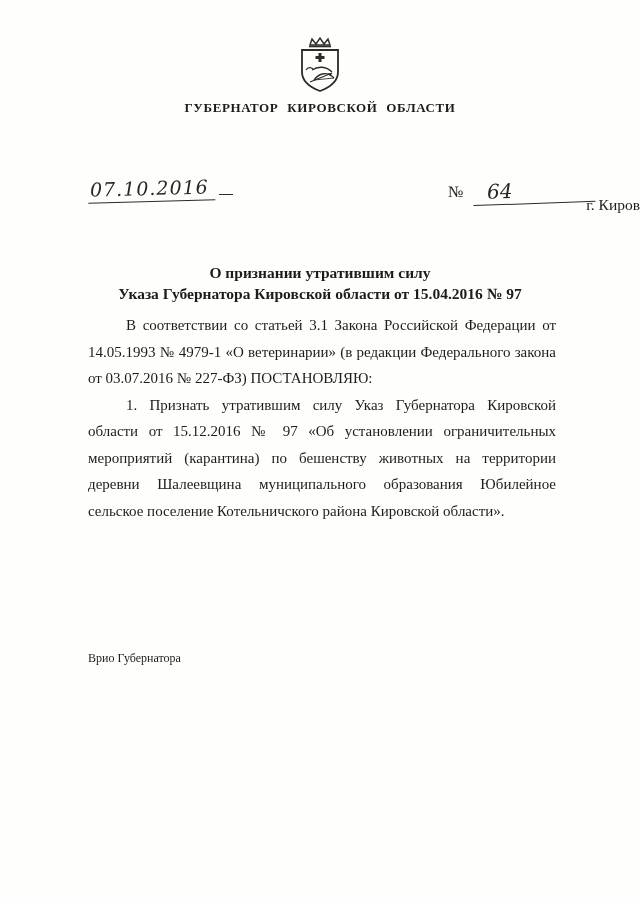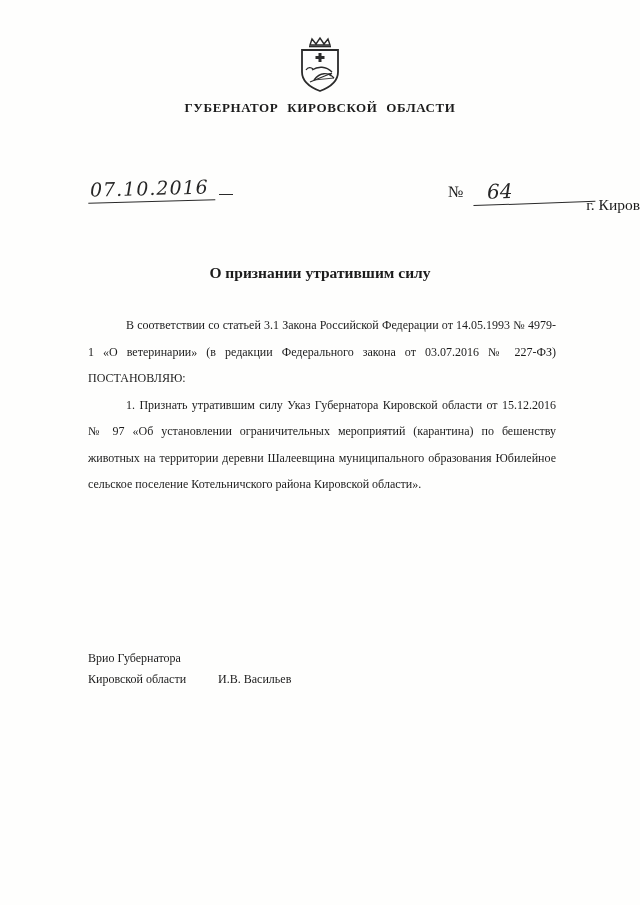--- a/index.html
+++ b/index.html
@@ -114,21 +114,21 @@
   .body-text {
     position: absolute;
     top: 312px;
     left: 88px;
     width: 468px;
   }
   .body-text p {
     margin: 0;
     text-align: justify;
     text-indent: 38px;
-    font-size: 12px;
+    font-size: 15px;
     line-height: 26.5px;
   }
   .signature {
     position: absolute;
     top: 648px;
     left: 88px;
     width: 468px;
     font-size: 12px;
     line-height: 21px;
   }
@@ -172,28 +172,25 @@
   </div>
 
   <div class="num-block">
     <span class="num-label">№</span><span class="handwriting num-script">64</span>
   </div>
 
   <div class="city">г. Киров</div>
 
   <div class="decree-title">
     <div>О признании утратившим силу</div>
+    <div>Указа Губернатора Кировской области от 15.04.2016 № 97</div>
   </div>
 
   <div class="body-text">
     <p>В соответствии со статьей 3.1 Закона Российской Федерации от 14.05.1993 № 4979-1 «О ветеринарии» (в редакции Федерального закона от 03.07.2016 № 227-ФЗ) ПОСТАНОВЛЯЮ:</p>
     <p>1. Признать утратившим силу Указ Губернатора Кировской области от 15.12.2016 № 97 «Об установлении ограничительных мероприятий (карантина) по бешенству животных на территории деревни Шалеевщина муниципального образования Юбилейное сельское поселение Котельничского района Кировской области».</p>
   </div>
 
   <div class="signature">
     <div>Врио Губернатора</div>
-    <div class="sig-row2">
-      <span>Кировской области</span>
-      <span class="sig-name">И.В. Васильев</span>
-    </div>
   </div>
 
 </div>
 
 </body></html>

